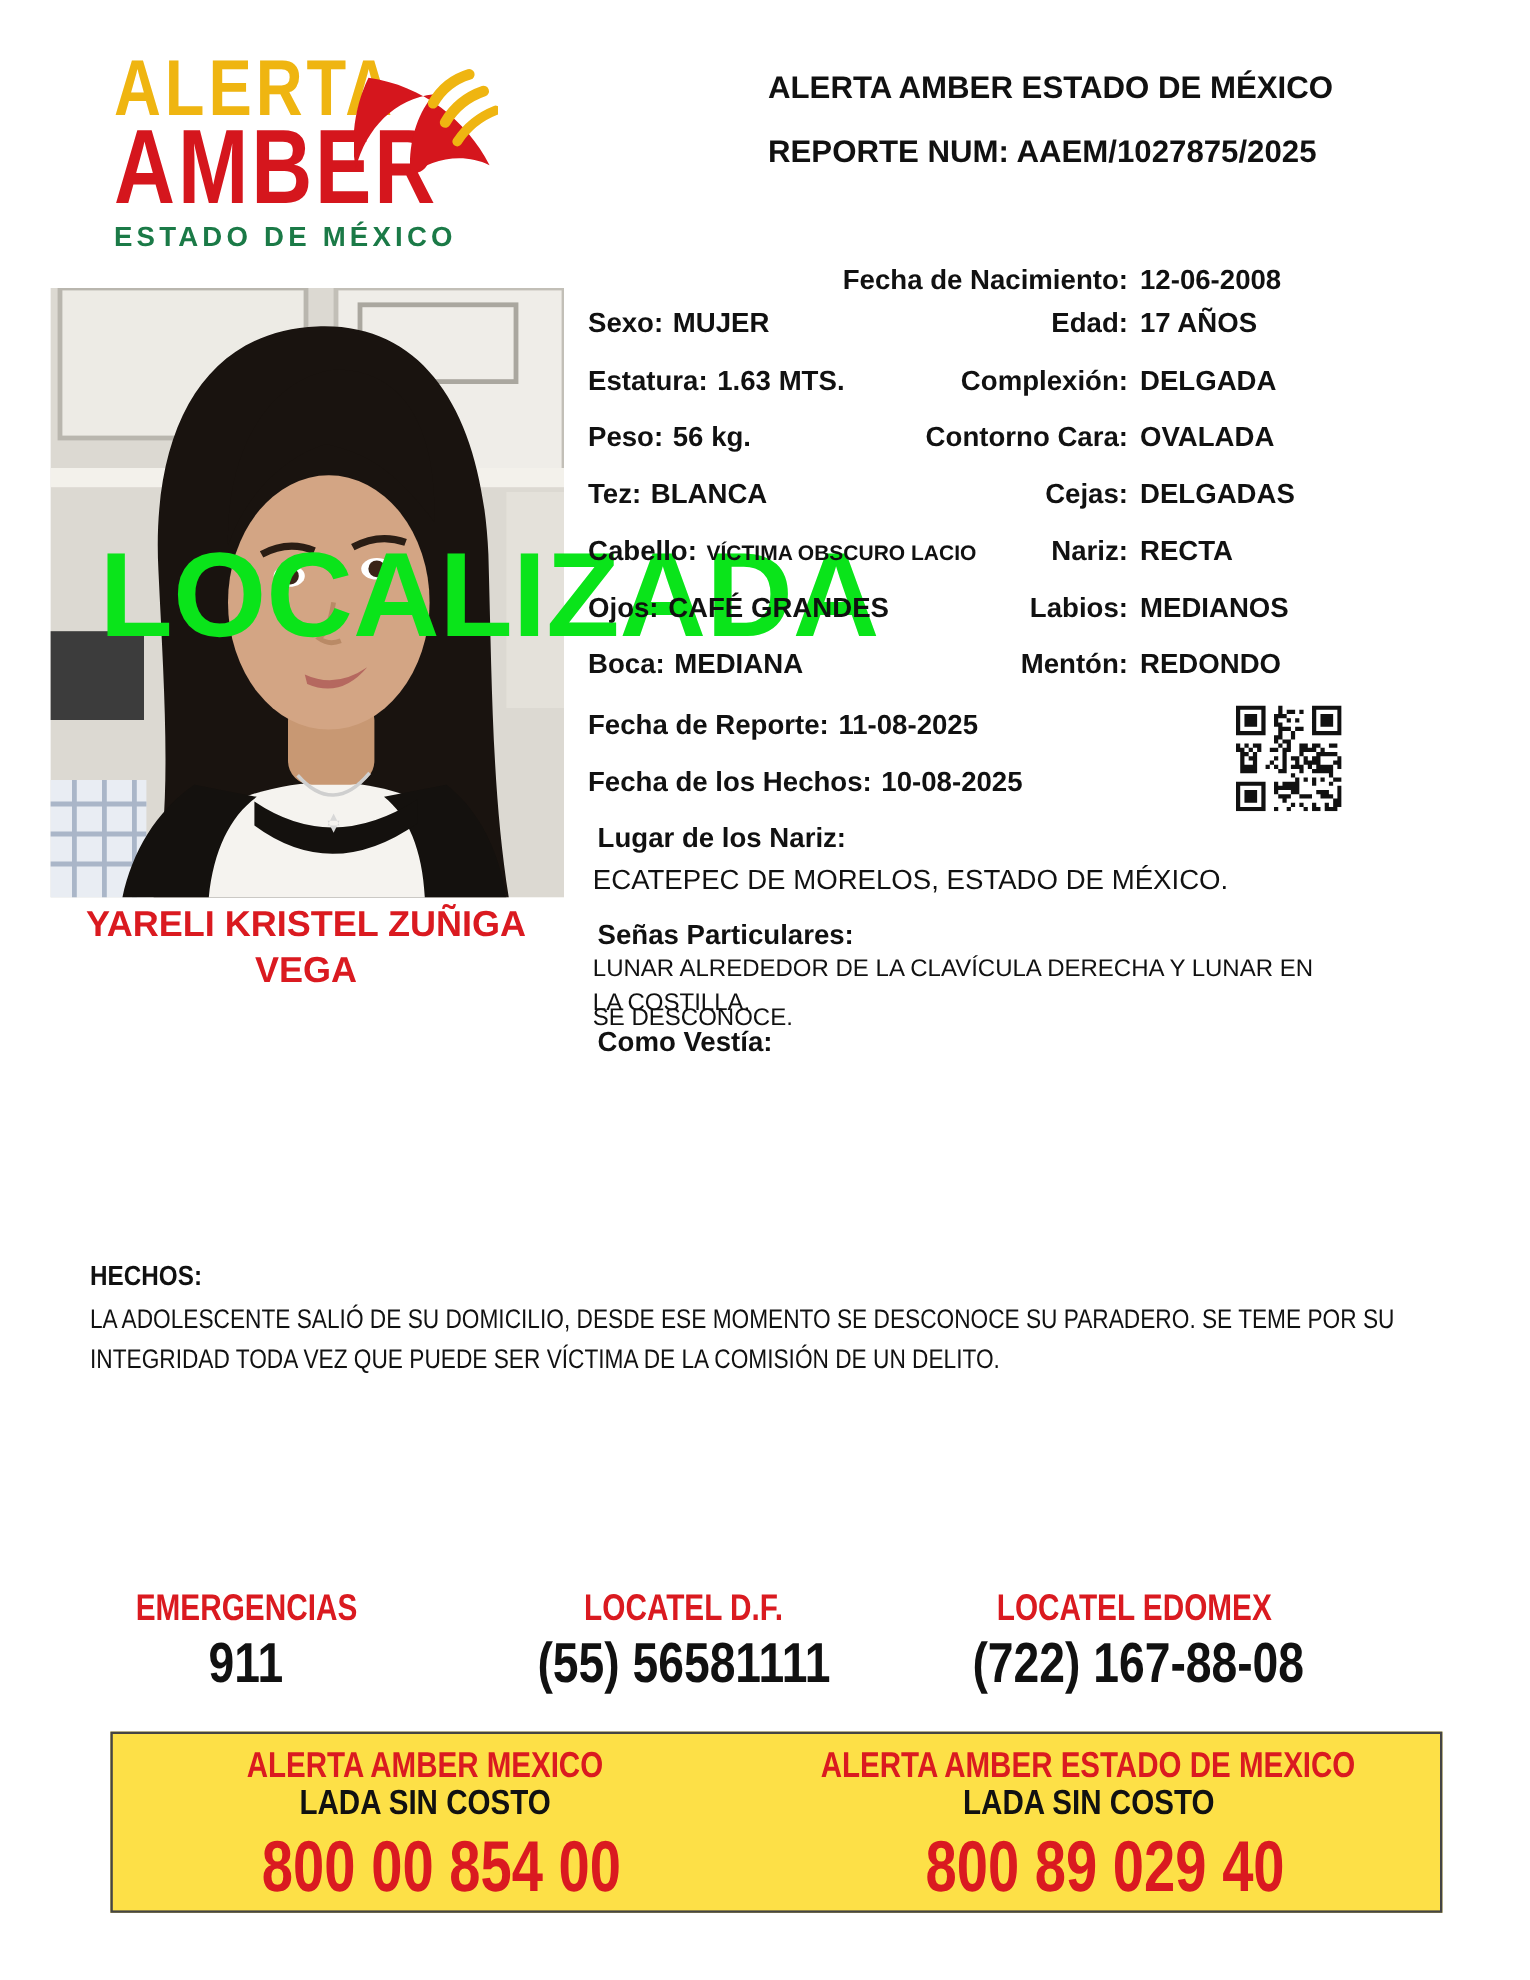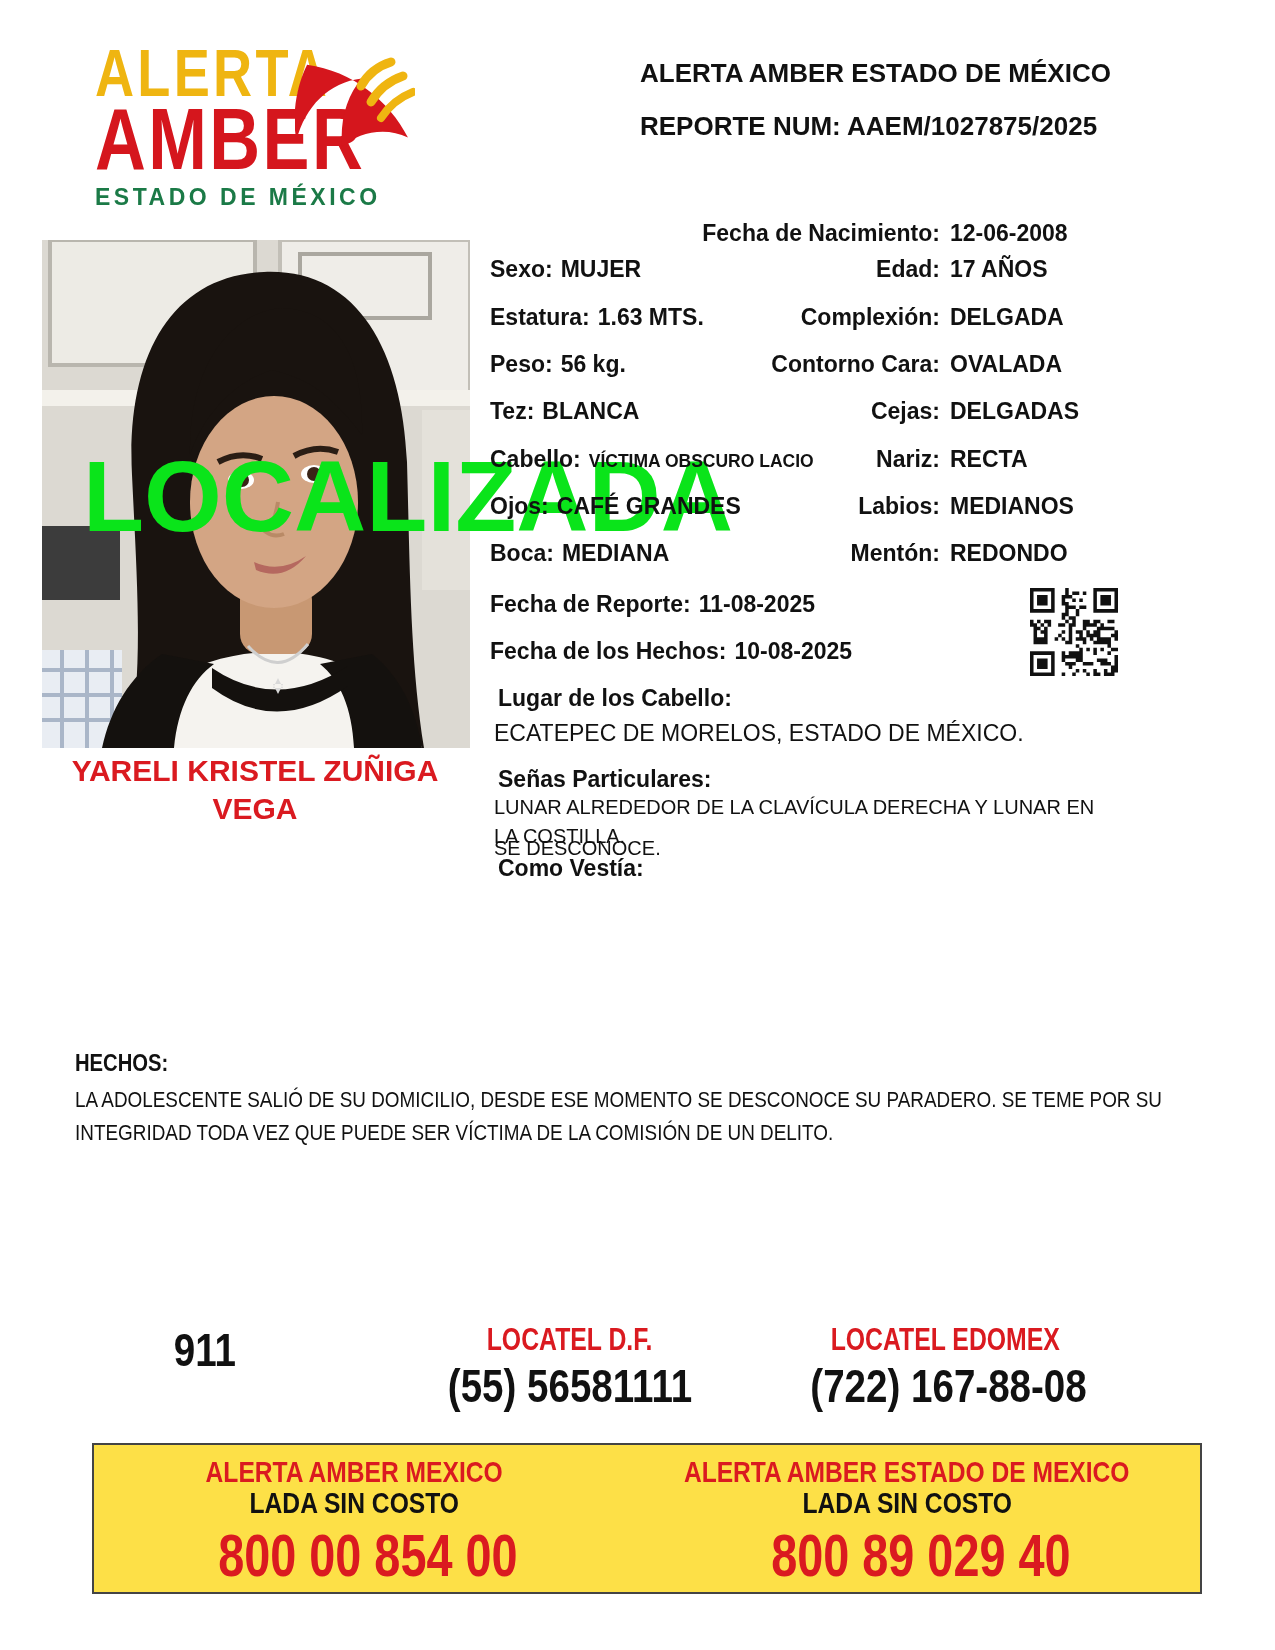--- a/index.html
+++ b/index.html
@@ -180,37 +180,38 @@
     </div>
 
     <div class="drow" style="top:638px">
       <span class="dl"><span class="lbl">Fecha de los Hechos:</span><span>10-08-2025</span></span>
     </div>
 
     <svg id="qr" class="qr" viewBox="0 0 100 100">
         <path d="M40,0h4v4h-4zM40,4h4v4h-4zM48,4h4v4h-4zM52,4h4v4h-4zM60,4h4v4h-4zM36,8h4v4h-4zM40,8h4v4h-4zM44,8h4v4h-4zM36,12h4v4h-4zM48,12h4v4h-4zM56,12h4v4h-4zM36,16h4v4h-4zM40,16h4v4h-4zM40,20h4v4h-4zM44,20h4v4h-4zM48,20h4v4h-4zM56,20h4v4h-4zM60,20h4v4h-4zM40,24h4v4h-4zM52,24h4v4h-4zM36,28h4v4h-4zM40,28h4v4h-4zM52,28h4v4h-4zM36,32h4v4h-4zM44,32h4v4h-4zM48,32h4v4h-4zM0,36h4v4h-4zM8,36h4v4h-4zM16,36h4v4h-4zM20,36h4v4h-4zM40,36h4v4h-4zM48,36h4v4h-4zM60,36h4v4h-4zM64,36h4v4h-4zM72,36h4v4h-4zM76,36h4v4h-4zM88,36h4v4h-4zM92,36h4v4h-4zM0,40h4v4h-4zM4,40h4v4h-4zM12,40h4v4h-4zM20,40h4v4h-4zM32,40h4v4h-4zM36,40h4v4h-4zM44,40h4v4h-4zM48,40h4v4h-4zM60,40h4v4h-4zM64,40h4v4h-4zM68,40h4v4h-4zM72,40h4v4h-4zM80,40h4v4h-4zM4,44h4v4h-4zM8,44h4v4h-4zM16,44h4v4h-4zM44,44h4v4h-4zM60,44h4v4h-4zM76,44h4v4h-4zM80,44h4v4h-4zM84,44h4v4h-4zM88,44h4v4h-4zM92,44h4v4h-4zM4,48h4v4h-4zM12,48h4v4h-4zM16,48h4v4h-4zM36,48h4v4h-4zM44,48h4v4h-4zM52,48h4v4h-4zM56,48h4v4h-4zM64,48h4v4h-4zM72,48h4v4h-4zM76,48h4v4h-4zM96,48h4v4h-4zM4,52h4v4h-4zM16,52h4v4h-4zM32,52h4v4h-4zM44,52h4v4h-4zM56,52h4v4h-4zM64,52h4v4h-4zM68,52h4v4h-4zM72,52h4v4h-4zM76,52h4v4h-4zM92,52h4v4h-4zM96,52h4v4h-4zM4,56h4v4h-4zM8,56h4v4h-4zM12,56h4v4h-4zM16,56h4v4h-4zM28,56h4v4h-4zM36,56h4v4h-4zM44,56h4v4h-4zM52,56h4v4h-4zM56,56h4v4h-4zM60,56h4v4h-4zM68,56h4v4h-4zM76,56h4v4h-4zM80,56h4v4h-4zM84,56h4v4h-4zM88,56h4v4h-4zM96,56h4v4h-4zM4,60h4v4h-4zM8,60h4v4h-4zM12,60h4v4h-4zM16,60h4v4h-4zM40,60h4v4h-4zM44,60h4v4h-4zM60,60h4v4h-4zM72,60h4v4h-4zM76,60h4v4h-4zM80,60h4v4h-4zM84,60h4v4h-4zM88,60h4v4h-4zM52,64h4v4h-4zM88,64h4v4h-4zM56,68h4v4h-4zM64,68h4v4h-4zM72,68h4v4h-4zM80,68h4v4h-4zM92,68h4v4h-4zM96,68h4v4h-4zM36,72h4v4h-4zM44,72h4v4h-4zM48,72h4v4h-4zM52,72h4v4h-4zM56,72h4v4h-4zM72,72h4v4h-4zM88,72h4v4h-4zM36,76h4v4h-4zM40,76h4v4h-4zM44,76h4v4h-4zM48,76h4v4h-4zM52,76h4v4h-4zM56,76h4v4h-4zM96,76h4v4h-4zM36,80h4v4h-4zM52,80h4v4h-4zM56,80h4v4h-4zM76,80h4v4h-4zM80,80h4v4h-4zM84,80h4v4h-4zM96,80h4v4h-4zM40,84h4v4h-4zM44,84h4v4h-4zM48,84h4v4h-4zM60,84h4v4h-4zM64,84h4v4h-4zM68,84h4v4h-4zM80,84h4v4h-4zM84,84h4v4h-4zM88,84h4v4h-4zM96,84h4v4h-4zM44,88h4v4h-4zM92,88h4v4h-4zM96,88h4v4h-4zM52,92h4v4h-4zM60,92h4v4h-4zM72,92h4v4h-4zM84,92h4v4h-4zM92,92h4v4h-4zM96,92h4v4h-4zM36,96h4v4h-4zM48,96h4v4h-4zM64,96h4v4h-4zM72,96h4v4h-4zM76,96h4v4h-4zM84,96h4v4h-4zM88,96h4v4h-4zM92,96h4v4h-4zM0,0h28v28h-28z M4,4v20h20v-20z M8,8h12v12h-12zM72,0h28v28h-28z M76,4v20h20v-20z M80,8h12v12h-12zM0,72h28v28h-28z M4,76v20h20v-20z M8,80h12v12h-12z" fill="#111" fill-rule="evenodd"></path>
       </svg>
 
-    <div class="sec-label" style="top:685px">Lugar de los Cabello:</div>
+    <div class="sec-label" style="top:685px">Lugar de los Nariz:</div>
     <div class="sec-text reg" style="top:719px; font-size:23px; width:660px">ECATEPEC DE MORELOS, ESTADO DE MÉXICO.</div>
 
     <div class="sec-label" style="top:766px">Señas Particulares:</div>
     <div class="sec-text" style="top:793px">LUNAR ALREDEDOR DE LA CLAVÍCULA DERECHA Y LUNAR EN LA COSTILLA.</div>
 
     <div class="sec-label" style="top:855px">Como Vestía:</div>
     <div class="sec-text" style="top:834px">SE DESCONOCE.</div>
   </div>
 
   <div class="hechos">
     <div class="hl">HECHOS:</div>
     <div class="ht">LA ADOLESCENTE SALIÓ DE SU DOMICILIO, DESDE ESE MOMENTO SE DESCONOCE SU PARADERO. SE TEME POR SU INTEGRIDAD TODA VEZ QUE PUEDE SER VÍCTIMA DE LA COMISIÓN DE UN DELITO.</div>
   </div>
 
   <div class="contacts">
     <div class="ccol c1">
+      <span class="wrap"><span class="clabel">EMERGENCIAS</span></span>
       <span class="wrap"><span class="cnum">911</span></span>
     </div>
     <div class="ccol c2">
       <span class="wrap"><span class="clabel">LOCATEL D.F.</span></span>
       <span class="wrap"><span class="cnum">(55) 56581111</span></span>
     </div>
     <div class="ccol c3">
       <span class="wrap"><span class="clabel">LOCATEL EDOMEX</span></span>
       <span class="wrap"><span class="cnum">(722) 167-88-08</span></span>
     </div>

